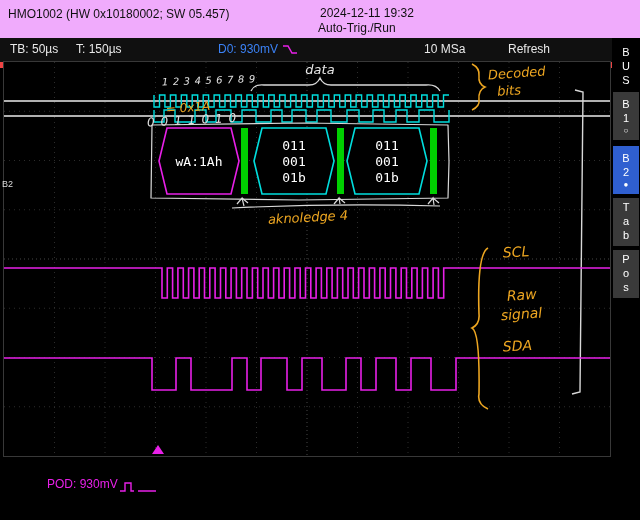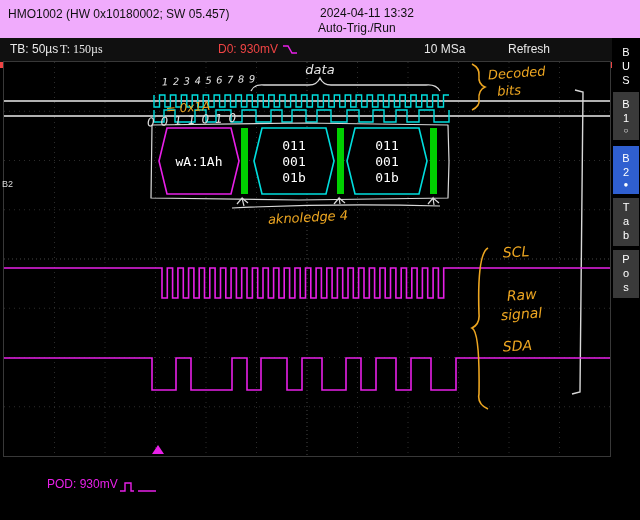--- a/index.html
+++ b/index.html
@@ -8,21 +8,21 @@
     background:#000;font-family:"Liberation Sans",sans-serif;
   }
   
   .header{position:absolute;left:0;top:0;width:640px;height:38px;background:#f0abfc;color:#101010;font-size:12px;}
   .hdr-device{position:absolute;left:8px;top:7px;}
   .hdr-datetime{position:absolute;left:320px;top:6px;}
   .hdr-trig{position:absolute;left:318px;top:21px;}
   
   .toolbar{position:absolute;left:0;top:38px;width:640px;height:24px;background:#101010;color:#e8e8e8;font-size:12px;border-bottom:6px solid #ef4444;}
   .tb-item{position:absolute;top:4px;white-space:nowrap;}
-  .tb-tb{left:10px;} .tb-t{left:60px;font-family:Liberation Serif, serif;} .tb-d0{left:218px;color:#ef4444;} .tb-sa{left:424px;} .tb-acq{left:508px;text-align:center;}
+  .tb-tb{left:10px;} .tb-t{left:76px;} .tb-d0{left:218px;color:#3b82f6;} .tb-sa{left:424px;} .tb-acq{left:508px;text-align:center;}
   .slope-icon{display:inline-block;vertical-align:-2px;margin-left:4px;}
   
   .scope{position:absolute;left:4px;top:62px;width:606px;height:394px;outline:1px solid #383838;background:#000;}
   .chan-label{position:absolute;left:2px;top:179px;color:#ddd;font-size:9px;}
   
   .sidebar{position:absolute;left:612px;top:38px;width:28px;height:482px;background:#000;color:#fff;}
   .vt{writing-mode:vertical-rl;text-orientation:upright;letter-spacing:2px;font-size:11px;}
   .bus-title{position:absolute;left:0;top:8px;width:28px;display:flex;justify-content:center;}
   .stab{position:absolute;left:1px;width:26px;height:48px;background:#3a3a3a;display:flex;flex-direction:column;align-items:center;justify-content:center;gap:1px;cursor:pointer;}
   .stab-b1{top:54px;} .stab-b2{top:108px;background:#2f5fd0;} .stab-tab{top:160px;} .stab-pos{top:212px;}
@@ -31,21 +31,21 @@
   .pod{position:absolute;left:22px;top:477px;color:#e820e8;font-size:12px;margin-left:25px;}
   .pod-icon{position:absolute;left:118px;top:480px;}
   svg text{user-select:none;}
   .hw{font-family:"DejaVu Sans",sans-serif;font-style:italic;}
 </style>
 </head>
 <body>
 
 <div class="header">
   <span class="hdr-device">HMO1002 (HW 0x10180002; SW 05.457)</span>
-  <span class="hdr-datetime">2024-04-11 13:32</span>
+  <span class="hdr-datetime">2024-12-11 19:32</span>
   <span class="hdr-trig">Auto-Trig./Run</span>
 </div>
 
 <div class="toolbar">
   <span class="tb-item tb-tb">TB: 50µs</span>
   <span class="tb-item tb-t">T: 150µs</span>
   <span class="tb-item tb-d0"><span>D0: 930mV</span><svg class="slope-icon" width="16" height="11">
         <path d="M1,2 H6 L10,9 H15" stroke="#e820e8" stroke-width="1.5" fill="none"></path>
       </svg></span>
   <span class="tb-item tb-sa">10 MSa</span>

